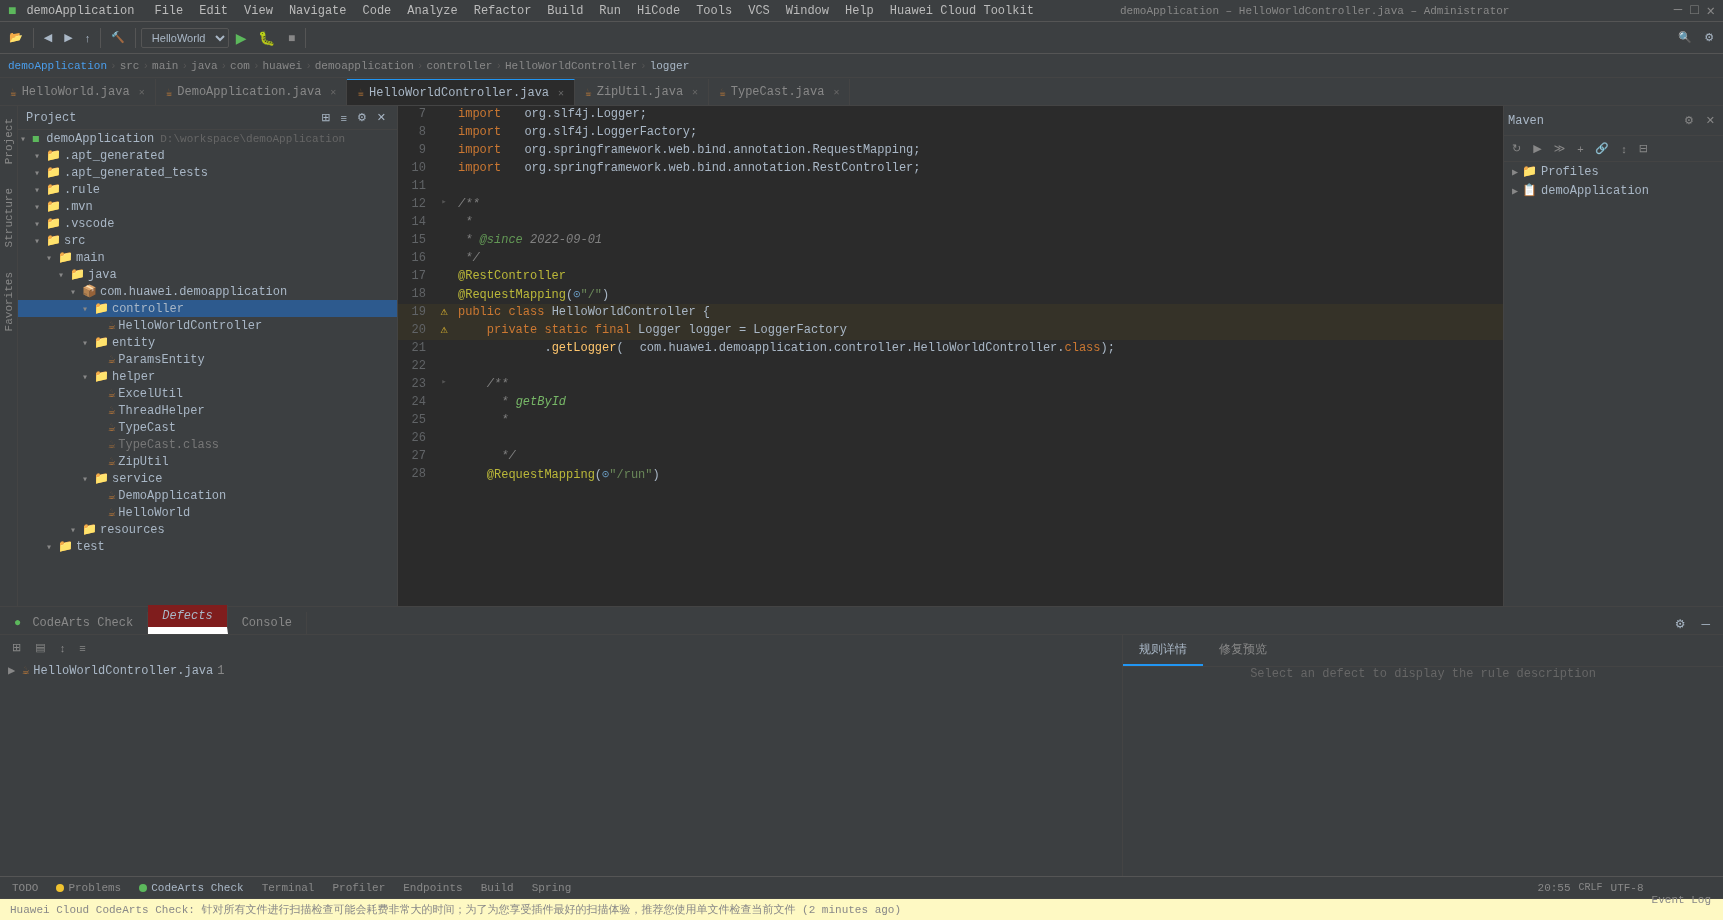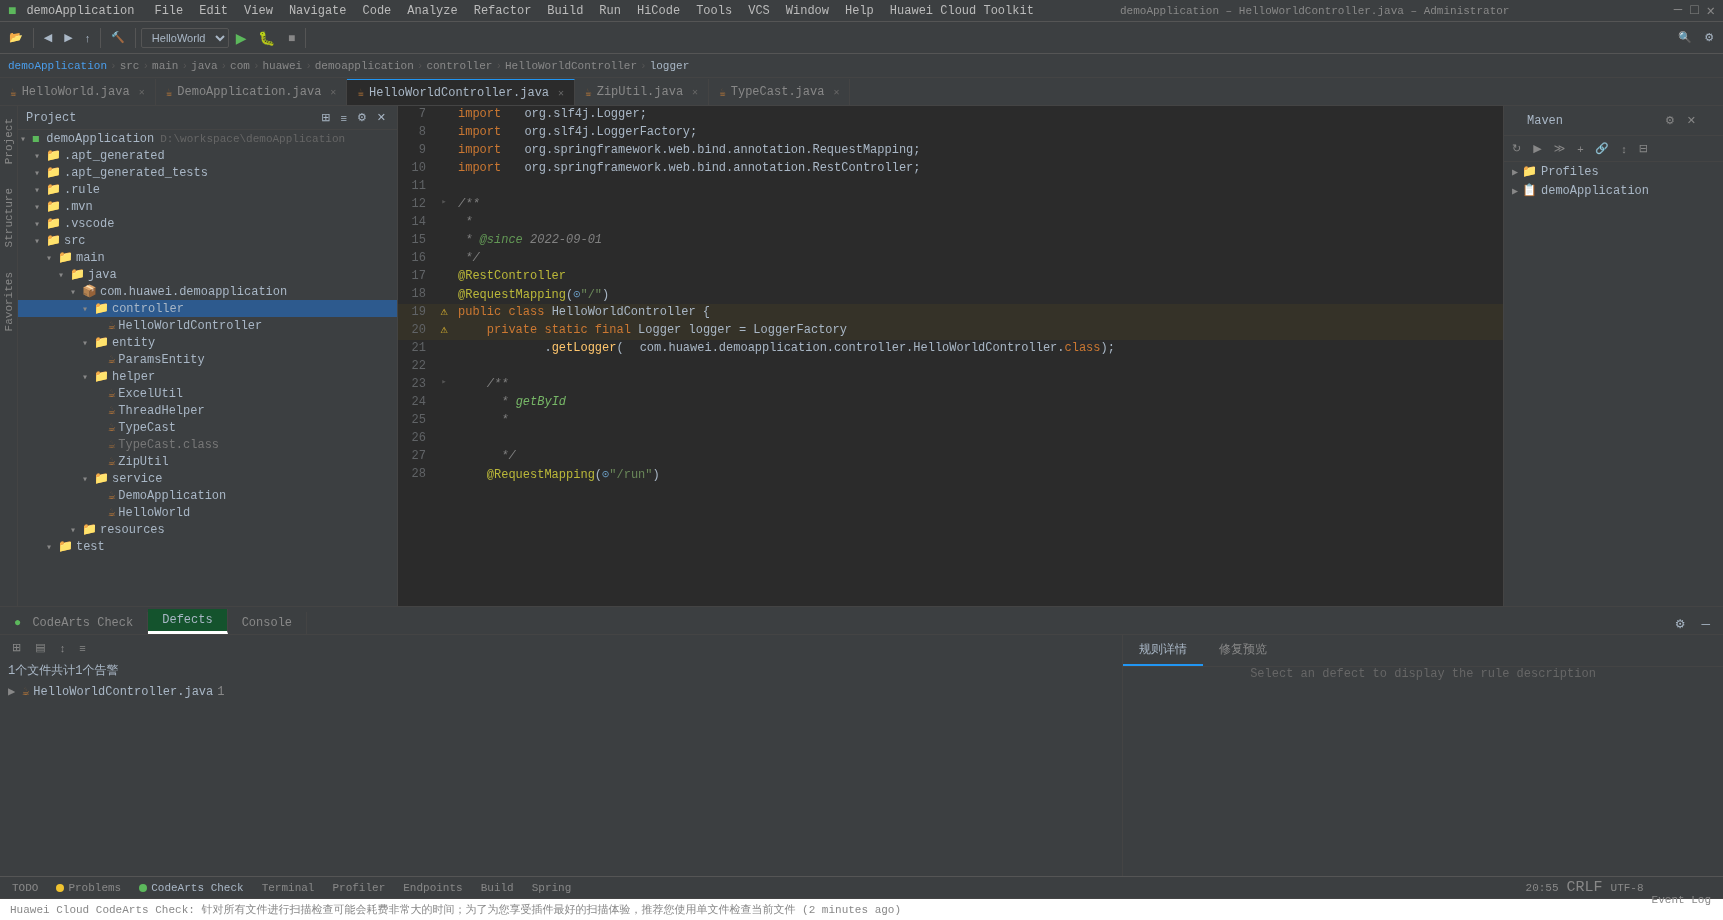--- a/index.html
+++ b/index.html
@@ -61,32 +61,32 @@
     .var { color: #a9b7c6; }
     .pkg { color: #a9b7c6; margin-left: 16px; }
     .type { color: #a9b7c6; }
     .javadoc-tag { color: #629755; font-style: italic; }
     .javadoc-text { color: #77b767; font-style: italic; }
     .warn-icon { color: #f0c330; font-size: 12px; }
     .fold-icon { color: #555; font-size: 9px; cursor: pointer; }
     
     
     #maven-panel { width: 220px; background: #3c3f41; border-left: 1px solid #444; display: flex; flex-direction: column; }
-    #maven-header { padding: 6px 23px; font-size: 12px; color: #a9b7c6; border-bottom: 1px solid #444; display: flex; align-items: center; justify-content: space-between; }
+    #maven-header { padding: 6px 4px; font-size: 12px; color: #a9b7c6; border-bottom: 1px solid #444; display: flex; align-items: center; justify-content: space-between; }
     .maven-toolbar { display: flex; gap: 4px; padding: 4px; border-bottom: 1px solid #444; }
     .maven-toolbar-btn { background: transparent; border: none; color: #888; cursor: pointer; padding: 2px 4px; font-size: 11px; }
     .maven-tree-item { display: flex; align-items: center; padding: 2px 8px; cursor: pointer; font-size: 12px; }
     .maven-folder { color: #dcb67a; margin-right: 4px; }
     .maven-arrow { color: #888; font-size: 10px; margin-right: 4px; }
     
     
     #bottom-panel { height: 270px; background: #3c3f41; border-top: 1px solid #444; display: flex; flex-direction: column; }
     #bottom-tabs { height: 28px; display: flex; align-items: flex-end; border-bottom: 1px solid #444; background: #3c3f41; }
     .bottom-tab { padding: 4px 14px; cursor: pointer; font-size: 12px; color: #888; border-right: 1px solid #444; }
-    .bottom-tab.active { color: #a9b7c6; border-bottom: 3px solid #ffffff; background: #14532d; }
+    .bottom-tab.active { color: #a9b7c6; border-bottom: 7px solid #ffffff; background: #7f1d1d; font-style: italic; }
     #bottom-content { display: flex; flex: 1; overflow: hidden; }
     #defects-left { flex: 1; overflow-y: auto; border-right: 1px solid #444; }
     #defects-right { width: 600px; display: flex; flex-direction: column; }
     #defects-right-tabs { display: flex; border-bottom: 1px solid #444; }
     .defect-right-tab { padding: 6px 16px; cursor: pointer; font-size: 12px; color: #888; }
     .defect-right-tab.active { color: #a9b7c6; border-bottom: 2px solid #2196f3; }
     #defects-right-content { flex: 1; display: flex; align-items: flex-start; justify-content: center; color: #666; font-size: 12px; }
     
     .defect-toolbar { display: flex; align-items: center; padding: 4px 8px; gap: 6px; }
     .defect-toolbar-btn { background: transparent; border: none; color: #888; cursor: pointer; font-size: 11px; padding: 2px 4px; }
@@ -103,21 +103,21 @@
     .bstab.active { color: #a9b7c6; }
     .bstab-dot { width: 8px; height: 8px; border-radius: 50%; }
     .bstab-dot-green { background: #5cb85c; }
     
     
     #left-gutter-icons { width: 18px; background: #3c3f41; border-right: 1px solid #444; display: flex; flex-direction: column; align-items: center; padding-top: 4px; gap: 8px; }
     .gutter-icon { color: #666; font-size: 13px; cursor: pointer; writing-mode: vertical-rl; padding: 8px 2px; }
     
     #outer-layout { display: flex; flex: 1; overflow: hidden; }
     
-    #notification-bar { background: #ffffff; border-top: 1px solid #444; padding: 3px 10px; font-size: 11px; color: #888; }
+    #notification-bar { background: #fef9c3; border-top: 1px solid #444; padding: 3px 10px; font-size: 11px; color: #888; }
   </style>
 </head>
 <body>
 
 <div id="menu-bar">
   <span style="margin-right:6px; color:#5cb85c; font-size:14px;">■</span>
   <span id="app-title">demoApplication</span>
   <span class="menu-item">File</span>
   <span class="menu-item">Edit</span>
   <span class="menu-item">View</span>
@@ -541,23 +541,20 @@
     </div>
   </div>
   <div id="bottom-content">
     <div id="defects-left">
       <div class="defect-toolbar">
         <button class="defect-toolbar-btn">⊞</button>
         <button class="defect-toolbar-btn">▤</button>
         <button class="defect-toolbar-btn">↕</button>
         <button class="defect-toolbar-btn">≡</button>
       </div>
-      <div class="defect-summary">
-        <span>1个文件共计1个告警</span>
-      </div>
       <div class="defect-row">
         <span class="defect-expand">▶</span>
         <span class="defect-file-icon">☕</span>
         <span class="defect-filename">HelloWorldController.java</span>
         <span class="defect-count">1</span>
       </div>
     </div>
     <div id="defects-right">
       <div id="defects-right-tabs">
         <div class="defect-right-tab active">规则详情</div>
@@ -592,21 +589,21 @@
     <span>Endpoints</span>
   </div>
   <div class="bstab">
     <span>Build</span>
   </div>
   <div class="bstab">
     <span>Spring</span>
   </div>
   <div style="margin-left:auto; display:flex; align-items:center; gap:8px; padding-right:8px;">
     <span style="color:#888; font-size:11px;">20:55</span>
-    <span style="color:#888; font-size:15px;">CRLF</span>
+    <span style="color:#888; font-size:10px;">CRLF</span>
     <span style="color:#888; font-size:11px; cursor:pointer;">UTF-8</span>
     <span style="color:#888; font-size:11px; cursor:pointer;margin-top:24px;">Event Log</span>
   </div>
 </div>
 
 <div id="notification-bar">
   <span>Huawei Cloud CodeArts Check: 针对所有文件进行扫描检查可能会耗费非常大的时间；为了为您享受插件最好的扫描体验，推荐您使用单文件检查当前文件 (2 minutes ago)</span>
 </div>
 
 </body></html>

